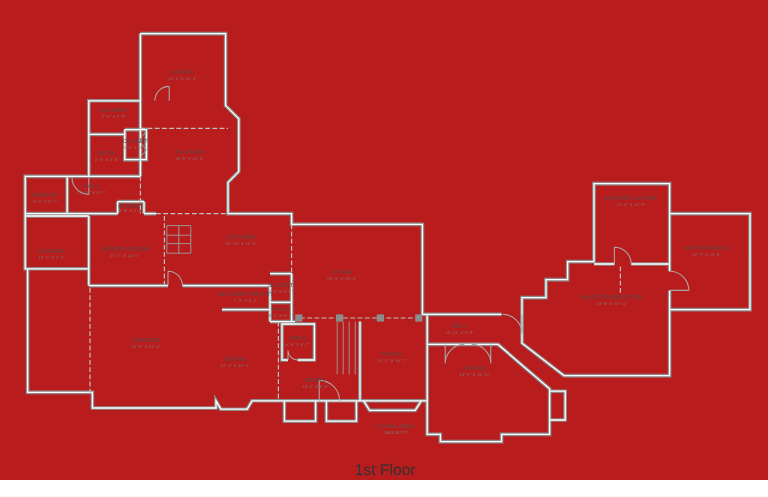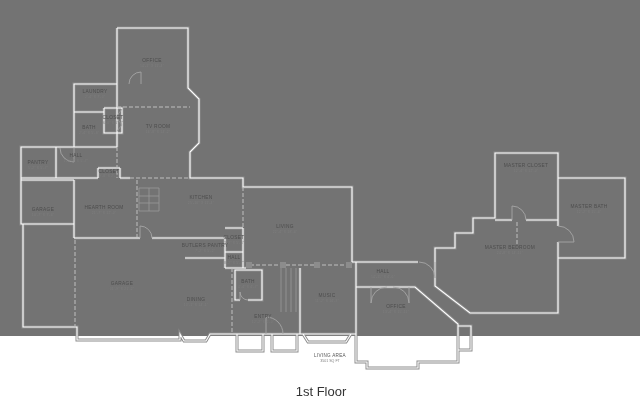--- a/index.html
+++ b/index.html
@@ -1,17 +1,17 @@
 <!DOCTYPE html>
 <html><head>
 <meta charset="utf-8">
 <style>
   html,body{margin:0;padding:0;background:#ffffff;}
   body{width:640px;height:414px;overflow:hidden;font-family:"Liberation Sans",sans-serif;}
-  #plan-wrap{position:relative;width:640px;height:336px;background:#737373;}
+  #plan-wrap{position:relative;width:640px;height:400px;background:#b91c1c;}
   svg{display:block;}
   .wall-outer{stroke:#8c8c8c;stroke-width:3;fill:none;stroke-linejoin:miter;stroke-linecap:butt;}
   .wall-inner{stroke:#ffffff;stroke-width:1.1;fill:none;stroke-linejoin:miter;stroke-linecap:butt;}
   .door{stroke:#a6a6a6;stroke-width:0.9;fill:none;}
   .dash{stroke:#c0c0c0;stroke-width:1;fill:none;stroke-dasharray:4,2;}
   .thin{stroke:#9a9a9a;stroke-width:0.8;fill:none;}
   .col{fill:#8c8c8c;}
   .rname{font-size:4.8px;fill:#4d4d4d;text-anchor:middle;letter-spacing:0.3px;}
   .rdim{font-size:3.4px;fill:#7e7e7e;text-anchor:middle;letter-spacing:0.2px;}
   .area1{font-size:4.6px;fill:#555555;text-anchor:middle;letter-spacing:0.3px;}

